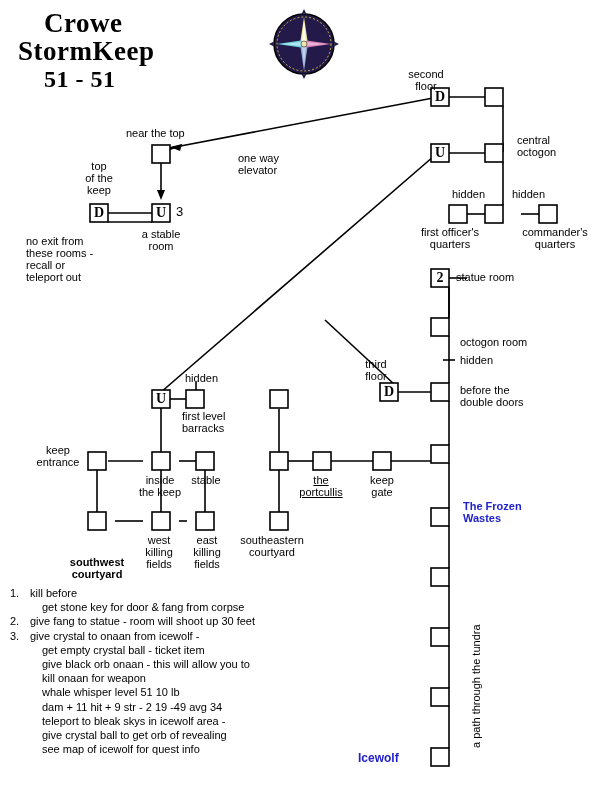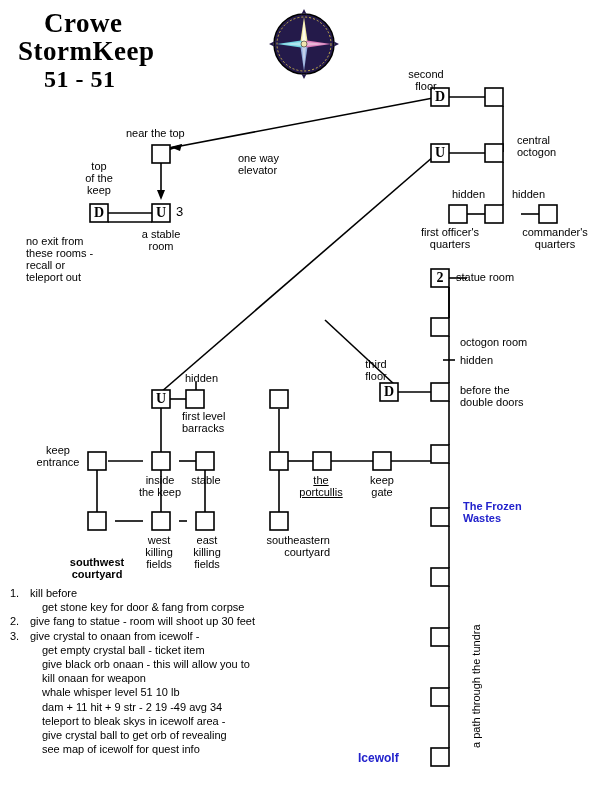--- a/index.html
+++ b/index.html
@@ -290,21 +290,21 @@
   <div class="lbl ctr" style="left:358px; top:474px; width:48px; white-space:pre;">keep
 gate</div>
   <div class="lbl ctr" style="left:52px; top:556px; width:90px; white-space:pre;font-weight:bold;">southwest
 courtyard</div>
   <div class="lbl ctr" style="left:132px; top:534px; width:54px; white-space:pre;">west
 killing
 fields</div>
   <div class="lbl ctr" style="left:180px; top:534px; width:54px; white-space:pre;">east
 killing
 fields</div>
-  <div class="lbl ctr" style="left:226px; top:534px; width:104px; white-space:pre;text-align:right;">southeastern
+  <div class="lbl ctr" style="left:220px; top:534px; width:104px; white-space:pre;">southeastern
 courtyard</div>
 
   <div class="lbl blue" style="left:463px; top:500px; white-space:pre;">The Frozen
 Wastes</div>
   <div class="vert" style="left:470px; top:748px;">a path through the tundra</div>
   <div class="lbl blue" style="left:358px; top:752px; font-size:12px;">Icewolf</div>
 
   <div id="notes">
     <div class="n-row">
       <span class="n-num">1.</span>

